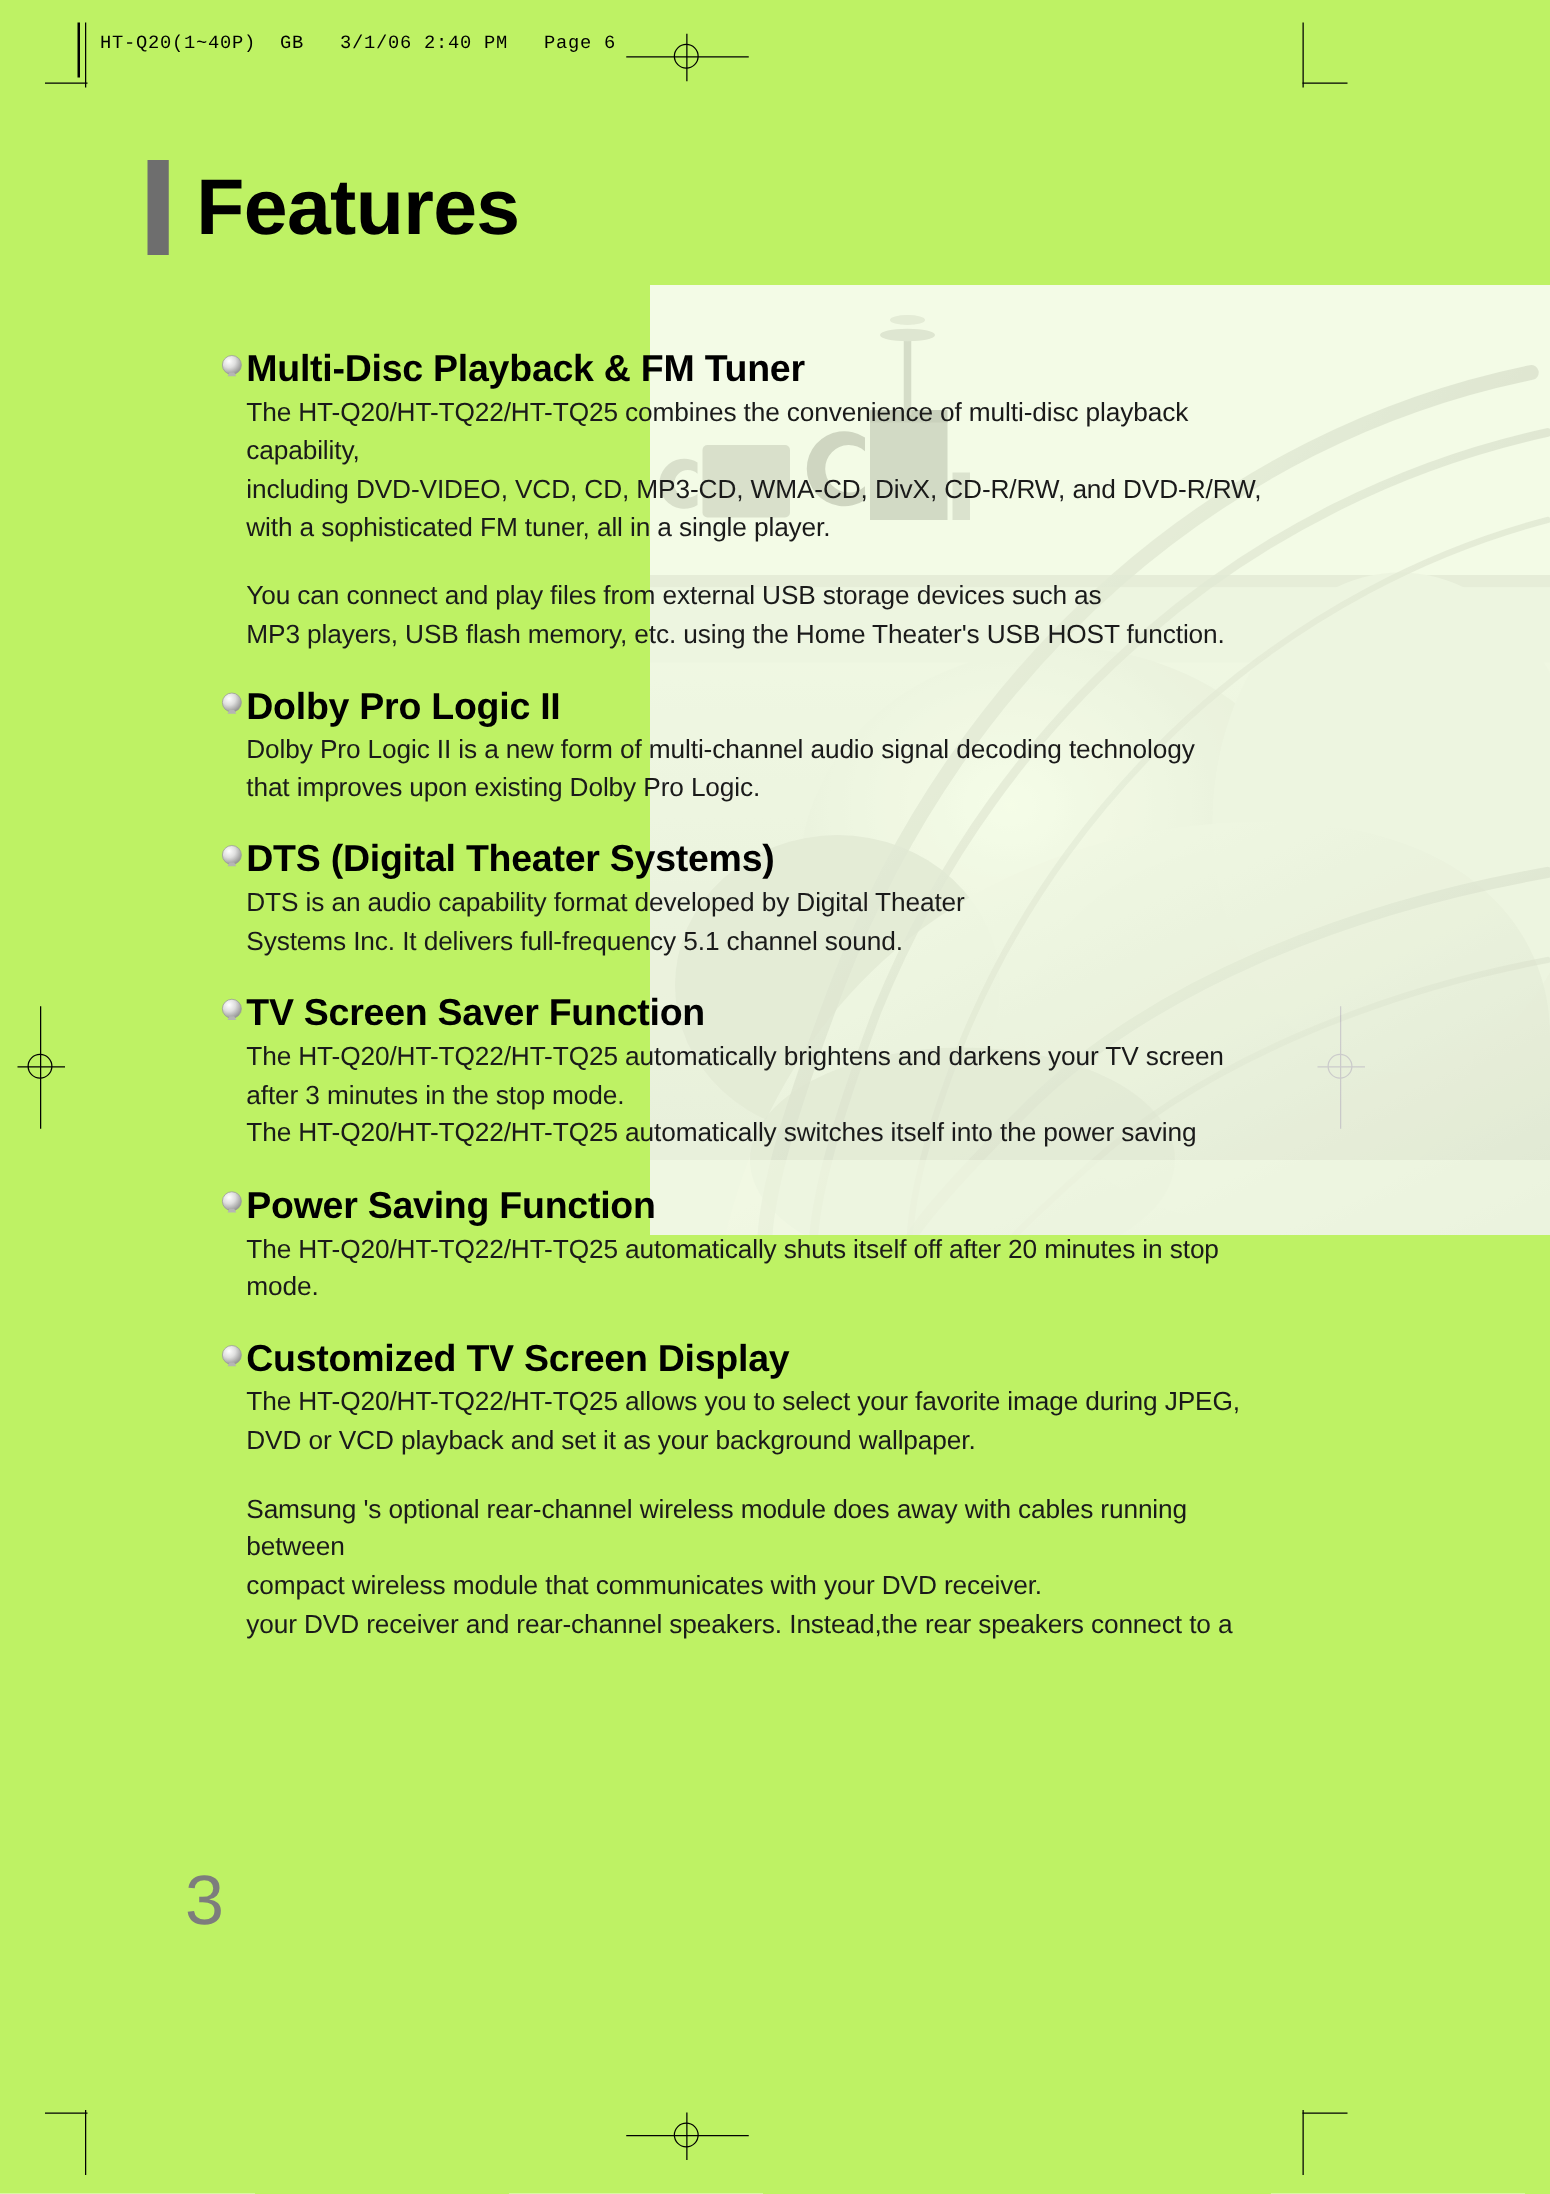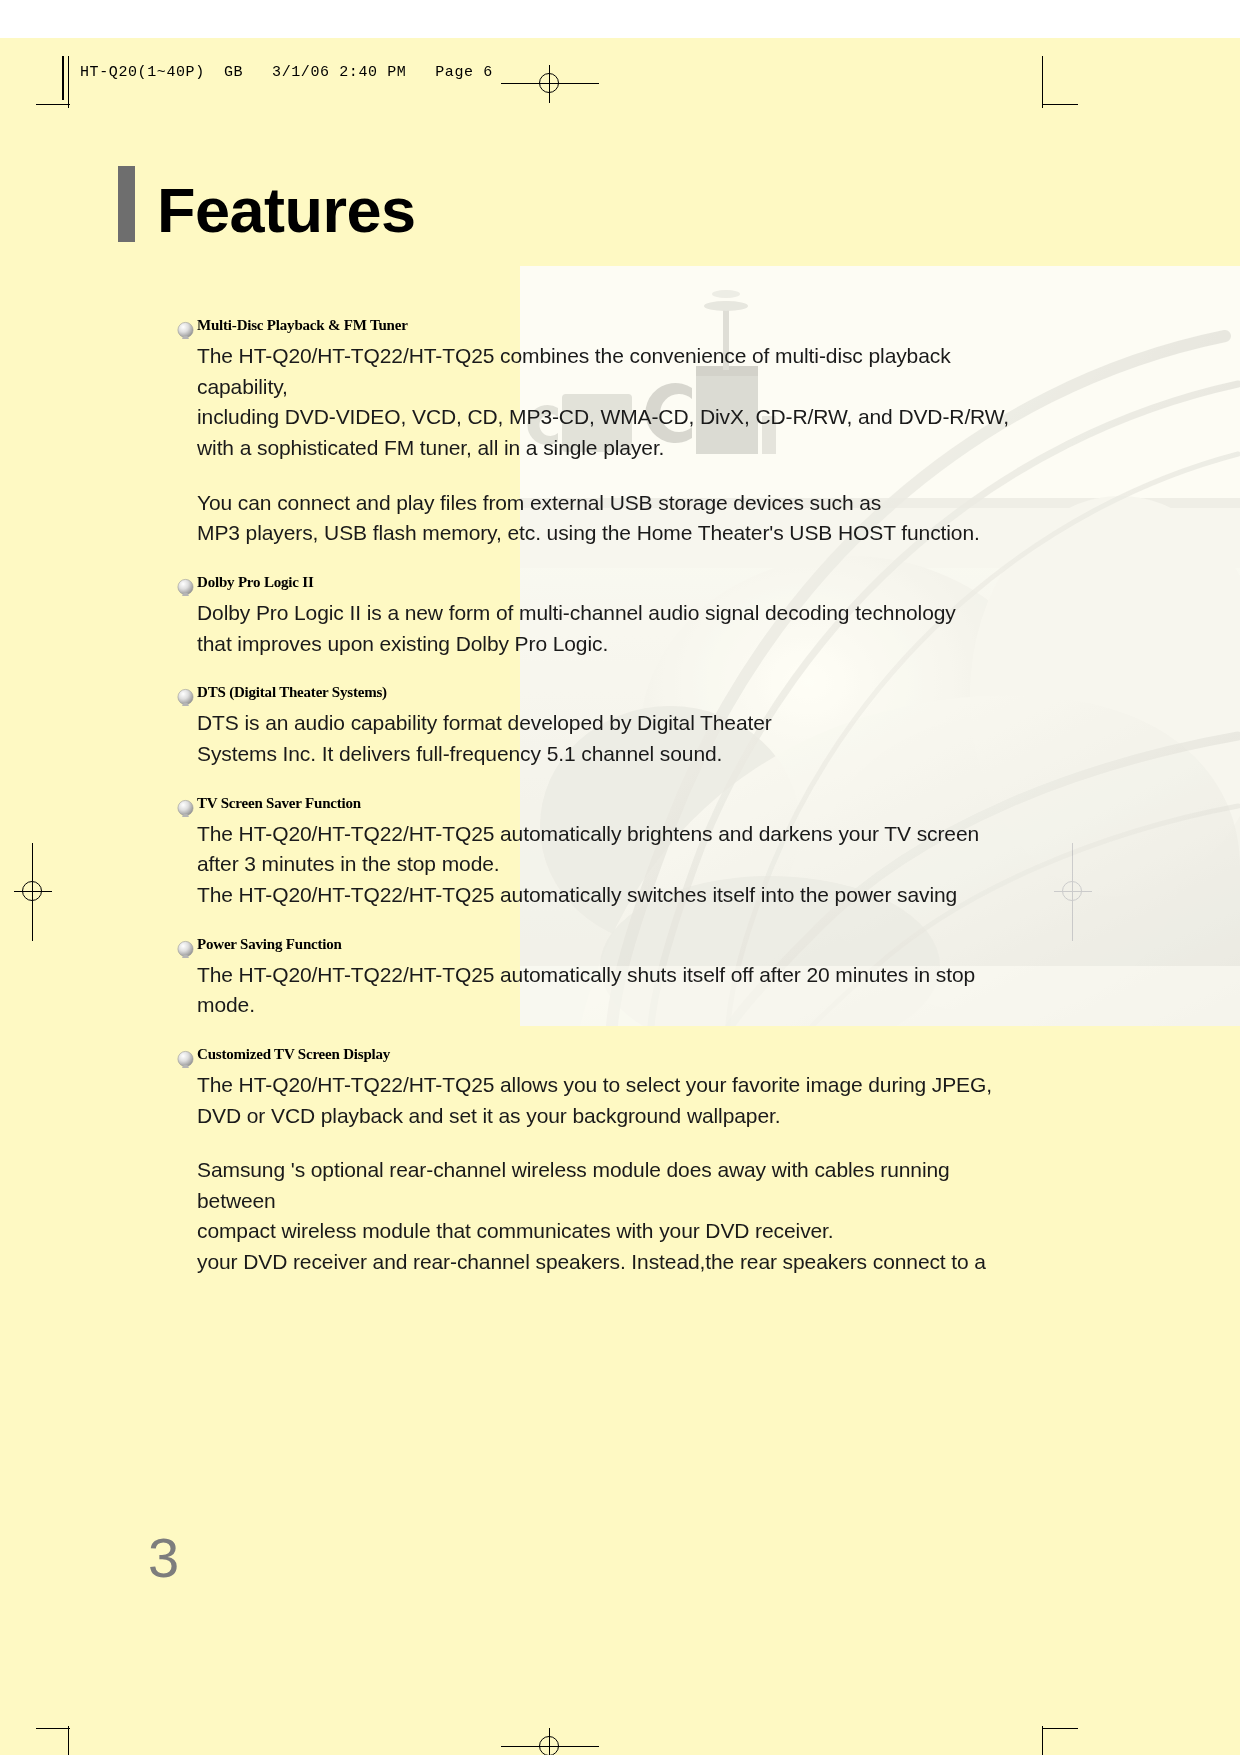--- a/index.html
+++ b/index.html
@@ -13,22 +13,21 @@
     position: relative;
     overflow: hidden;
     font-family: "Liberation Sans", sans-serif;
     -webkit-font-smoothing: antialiased;
   }
 
   
   #page {
     position: absolute;
     inset: 0;
-    background: #fef9c3;
-    margin-top: 38px;
+    background: #bef264;
   }
 
   
   .crop-mark {
     position: absolute;
     background: #000;
   }
   .crop-v { width: 1px; }
   .crop-h { height: 1px; }
 
@@ -110,21 +109,21 @@
     left: 0;
     top: 0;
     width: 1240px;
   }
 
   #title-row {
     position: absolute;
     left: 118px;
     top: 128px;
     display: flex;
-    align-items: flex-end;
+    align-items: center;
   }
   #title-accent {
     width: 17px;
     height: 76px;
     background: #6e6e6e;
     margin-right: 22px;
   }
   #page-title {
     font-size: 63px;
     font-weight: bold;
@@ -152,26 +151,25 @@
   .bullet {
     flex: 0 0 auto;
     width: 19px;
     height: 19px;
     margin-top: 5px;
     margin-right: 2px;
   }
   .bullet svg { display: block; }
 
   .feature-title {
-    font-size: 15px;
+    font-size: 30px;
     font-weight: bold;
     color: #000;
     letter-spacing: -0.2px;
     line-height: 1.22;
-    font-family: Liberation Serif, serif;
   }
   .feature-body {
     margin-left: 21px;
     font-size: 21px;
     color: #1a1a1a;
     line-height: 1.46;
     letter-spacing: -0.1px;
   }
   .feature-body .line { white-space: pre-wrap; }
 

